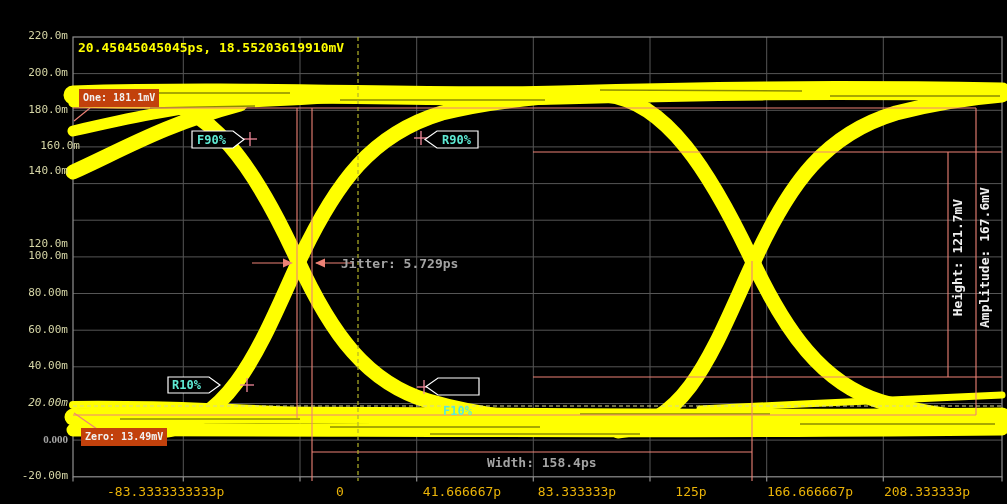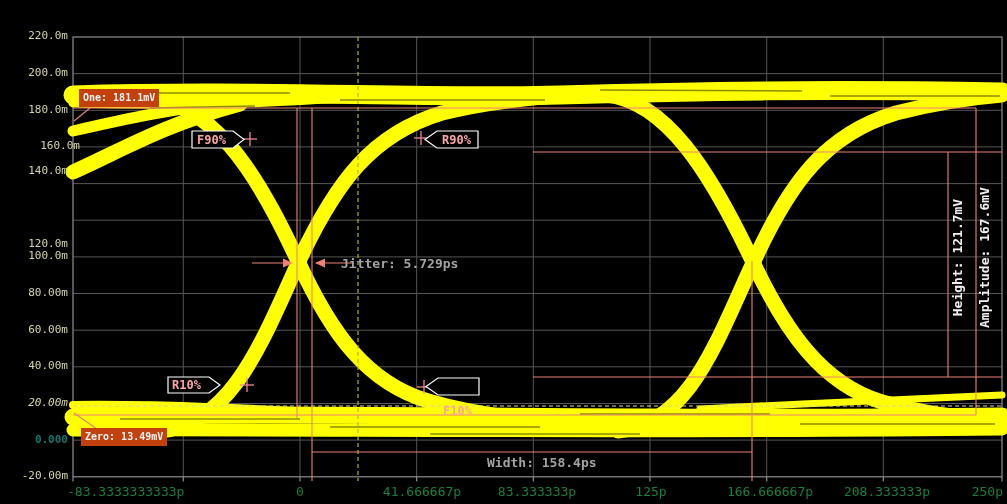--- a/index.html
+++ b/index.html
@@ -2,27 +2,27 @@
 <html><head>
 <meta charset="utf-8">
 <style>
   html,body{margin:0;padding:0;background:#000;}
   #screen{position:relative;width:1007px;height:504px;background:#000;overflow:hidden;
           font-family:"DejaVu Sans Mono","Liberation Mono",monospace;}
   .abs{position:absolute;white-space:nowrap;}
   .hdr{color:#ffff00;font-size:14px;font-weight:700;letter-spacing:0px;}
   .readout{color:#ffff00;font-size:13px;font-weight:700;}
   .ylab{color:#d6d6a6;font-size:11px;width:62px;text-align:right;}
-  .ylab.zero{color:#0f766e;font-weight:700;}
-  .xlab{color:#15803d;font-size:13px;}
+  .ylab.zero{color:#a3a3a3;font-weight:700;font-family:Liberation Serif, serif;}
+  .xlab{color:#eab308;font-size:13px;margin-left:40px;}
   .center{transform:translateX(-50%);}
   .right{transform:translateX(-100%);}
   .meas{color:#a3a3a3;font-size:13px;font-weight:700;margin-left:9px;}
   .lvl{color:#f2f2f2;font-size:10px;font-weight:700;background:#c2410c;padding:1px 4px;line-height:16px;}
-  .tag{color:#fca5a5;font-size:12px;font-weight:700;}
+  .tag{color:#5eead4;font-size:12px;font-weight:700;}
   .vtext{position:absolute;text-align:center;transform:rotate(-90deg);transform-origin:center;
          color:#f0f0f0;font-size:13px;font-weight:700;white-space:nowrap;}
   svg{position:absolute;left:0;top:0;}
 </style>
 </head>
 <body>
 
 <div id="screen">
 
 
@@ -128,20 +128,21 @@
     <line x1="73" y1="406" x2="1002" y2="406" stroke="#d8d890" stroke-width="1.2" stroke-dasharray="4 3"></line>
 
     <g fill="#000000" stroke="#ffffff" stroke-width="1.2">
       <polygon points="192,131 233,131 244,139.5 233,148 192,148"></polygon>
       <polygon points="437,131 478,131 478,148 437,148 425,139.5"></polygon>
       <polygon points="168,377 209,377 220,385 209,393 168,393"></polygon>
       <polygon points="438,378 479,378 479,395 438,395 426,386.5"></polygon>
     </g>
   </svg>
 
+  <div class="abs readout" style="left:78px;top:40px;">20.45045045045ps, 18.55203619910mV</div>
 
   <div class="abs ylab" style="left:6px;top:29px;">220.0m</div>
   <div class="abs ylab" style="left:6px;top:66px;">200.0m</div>
   <div class="abs ylab" style="left:6px;top:103px;">180.0m</div>
   <div class="abs ylab" style="left:18px;top:139px;">160.0m</div>
   <div class="abs ylab" style="left:6px;top:164px;">140.0m</div>
   <div class="abs ylab" style="left:6px;top:213px;margin-top:24px;">120.0m</div>
   <div class="abs ylab" style="left:6px;top:249px;">100.0m</div>
   <div class="abs ylab" style="left:6px;top:286px;">80.00m</div>
   <div class="abs ylab" style="left:6px;top:323px;">60.00m</div>

